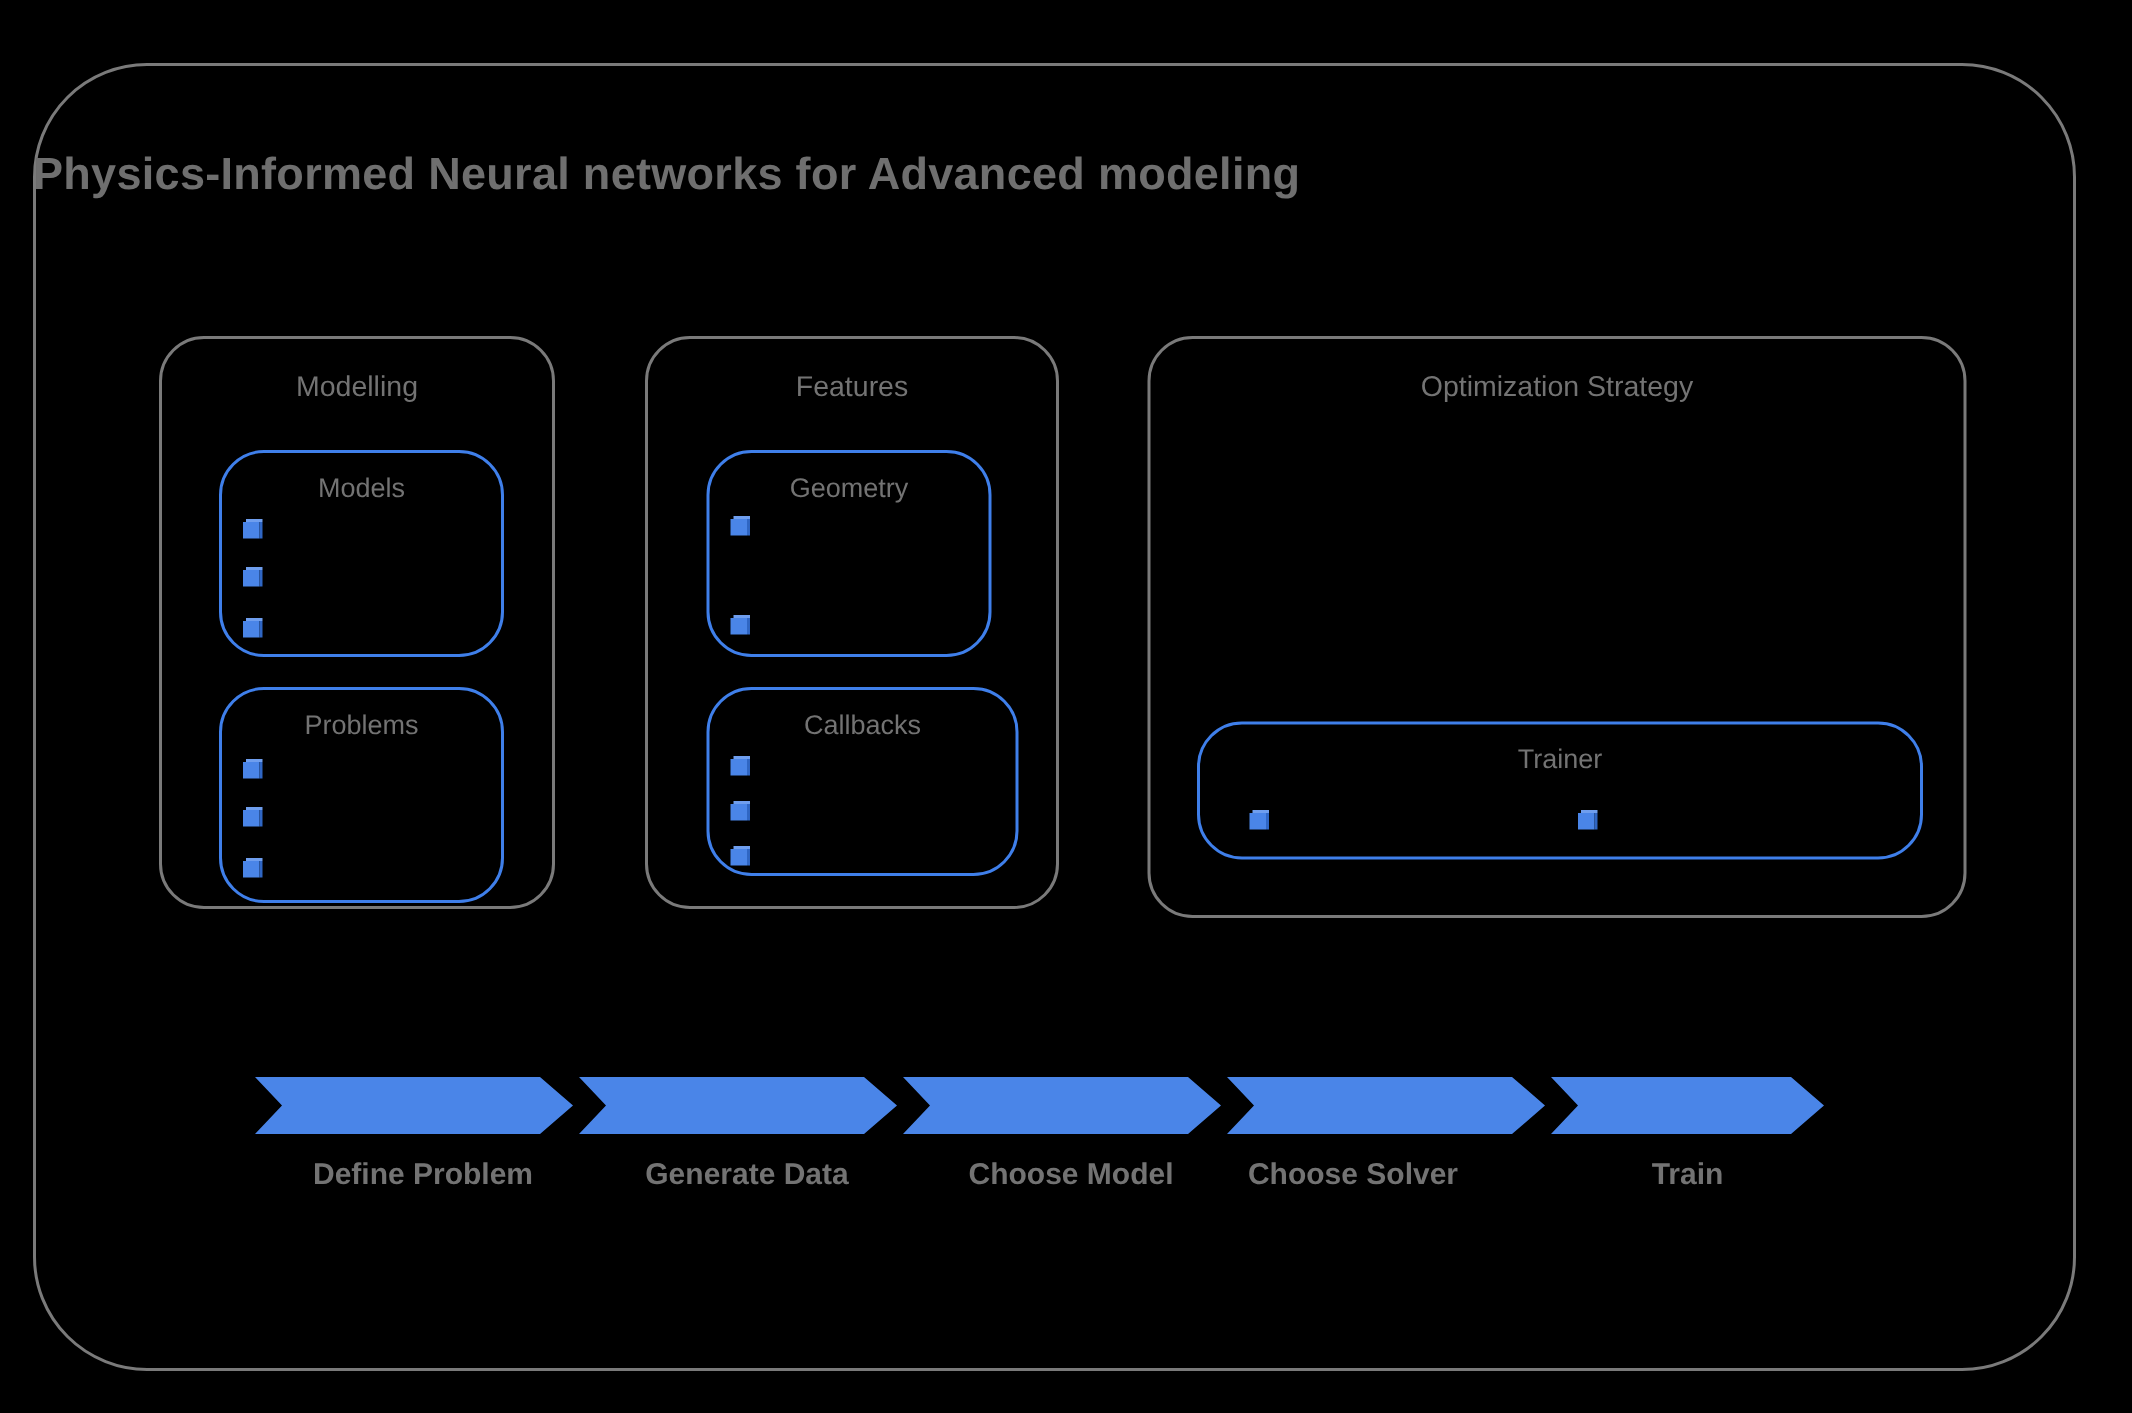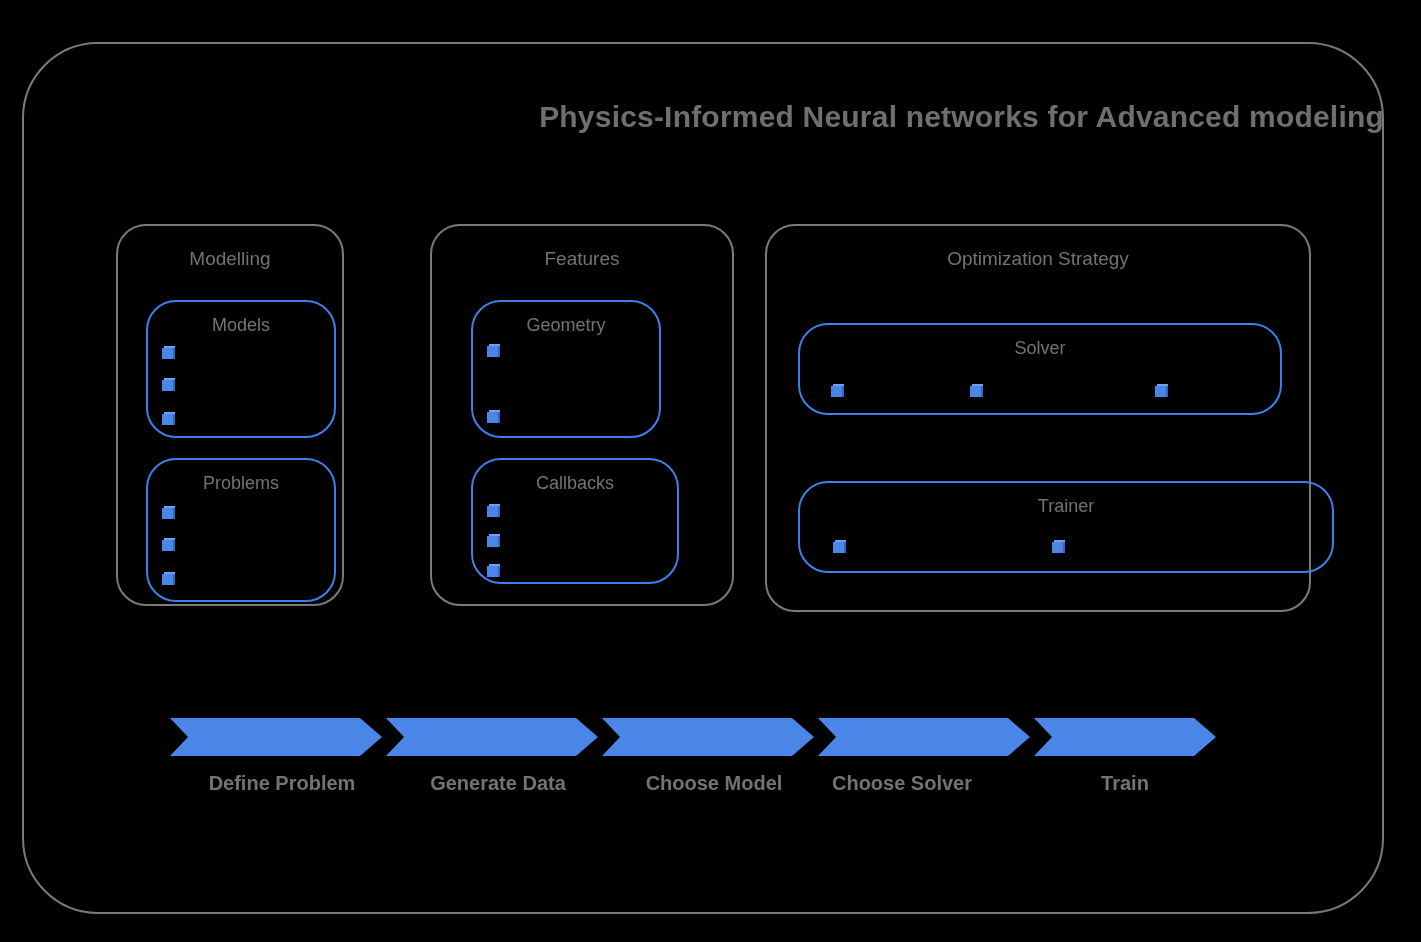--- a/index.html
+++ b/index.html
@@ -35,21 +35,21 @@
     border-radius: 76px;
     box-sizing: border-box;
   }
 
   
   .main-title {
     position: absolute;
     left: 22px;
     top: 100px;
     width: 1362px;
-    text-align: right;
+    text-align: left;
     color: #6f6f6f;
     font-size: 30px;
     font-weight: bold;
     letter-spacing: 0.2px;
     white-space: nowrap;
   }
 
   
   .group-panel {
     position: absolute;
@@ -62,22 +62,22 @@
     left: 0;
     top: 22px;
     width: 100%;
     text-align: center;
     color: #737373;
     font-size: 19px;
     font-weight: normal;
     white-space: nowrap;
   }
 
-  #panel-modelling   { left: 116px; top: 224px; width: 228px; height: 382px; }
-  #panel-features    { left: 430px; top: 224px; width: 304px; height: 382px; padding-left: 38px; }
+  #panel-modelling   { left: 106px; top: 224px; width: 264px; height: 382px; }
+  #panel-features    { left: 430px; top: 224px; width: 276px; height: 382px; padding-left: 38px; }
   #panel-optimization{ left: 765px; top: 224px; width: 546px; height: 388px; }
 
   
   .sub-box {
     position: absolute;
     border: 2.6px solid #3f7fea;
     border-radius: 30px;
     box-sizing: border-box;
     background: transparent;
   }
@@ -93,21 +93,21 @@
   }
 
   
   #box-models    { left: 146px; top: 300px; width: 190px; height: 138px; }
   #box-problems  { left: 146px; top: 458px; width: 190px; height: 144px; }
   
   #box-geometry  { left: 471px; top: 300px; width: 190px; height: 138px; padding-left: 24px; }
   #box-callbacks { left: 471px; top: 458px; width: 208px; height: 126px; }
   
   #box-solver    { left: 798px; top: 323px; width: 484px; height: 92px; }
-  #box-trainer   { left: 798px; top: 481px; width: 536px; height: 92px; }
+  #box-trainer   { left: 798px; top: 481px; width: 484px; height: 92px; }
 
   
   .cube-bullet {
     position: absolute;
     width: 13px;
     height: 13px;
     pointer-events: none;
   }
   .cube-bullet .cube-front {
     position: absolute;
@@ -259,38 +259,20 @@
       <div class="cube-top"></div>
         <div class="cube-front"></div>
         <div class="cube-side"></div>
     </div>
   </div>
 
   <div class="group-panel" id="panel-optimization">
     <div class="group-title">Optimization Strategy</div>
   </div>
 
-  <div class="sub-box" id="box-solver">
-    <div class="sub-title">Solver</div>
-    <div class="cube-bullet" style="left:31px; top:59px;">
-      <div class="cube-top"></div>
-        <div class="cube-front"></div>
-        <div class="cube-side"></div>
-    </div>
-    <div class="cube-bullet" style="left:170px; top:59px;">
-      <div class="cube-top"></div>
-        <div class="cube-front"></div>
-        <div class="cube-side"></div>
-    </div>
-    <div class="cube-bullet" style="left:355px; top:59px;">
-      <div class="cube-top"></div>
-        <div class="cube-front"></div>
-        <div class="cube-side"></div>
-    </div>
-  </div>
 
   <div class="sub-box" id="box-trainer">
     <div class="sub-title">Trainer</div>
     <div class="cube-bullet" style="left:33px; top:57px;">
       <div class="cube-top"></div>
         <div class="cube-front"></div>
         <div class="cube-side"></div>
     </div>
     <div class="cube-bullet" style="left:252px; top:57px;">
       <div class="cube-top"></div>

